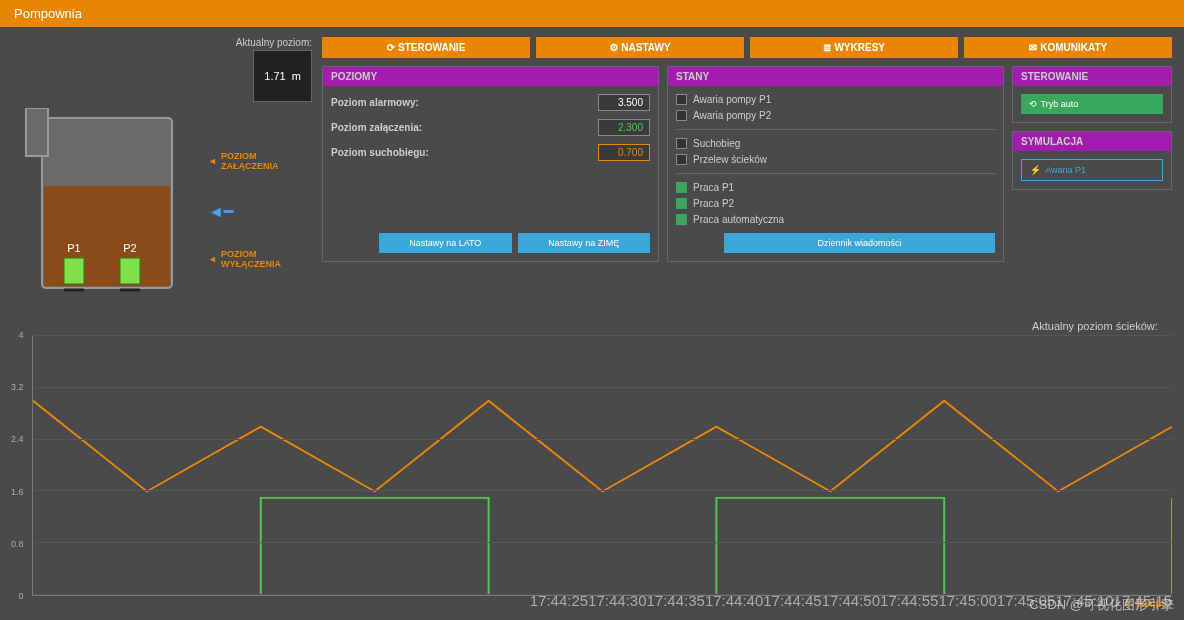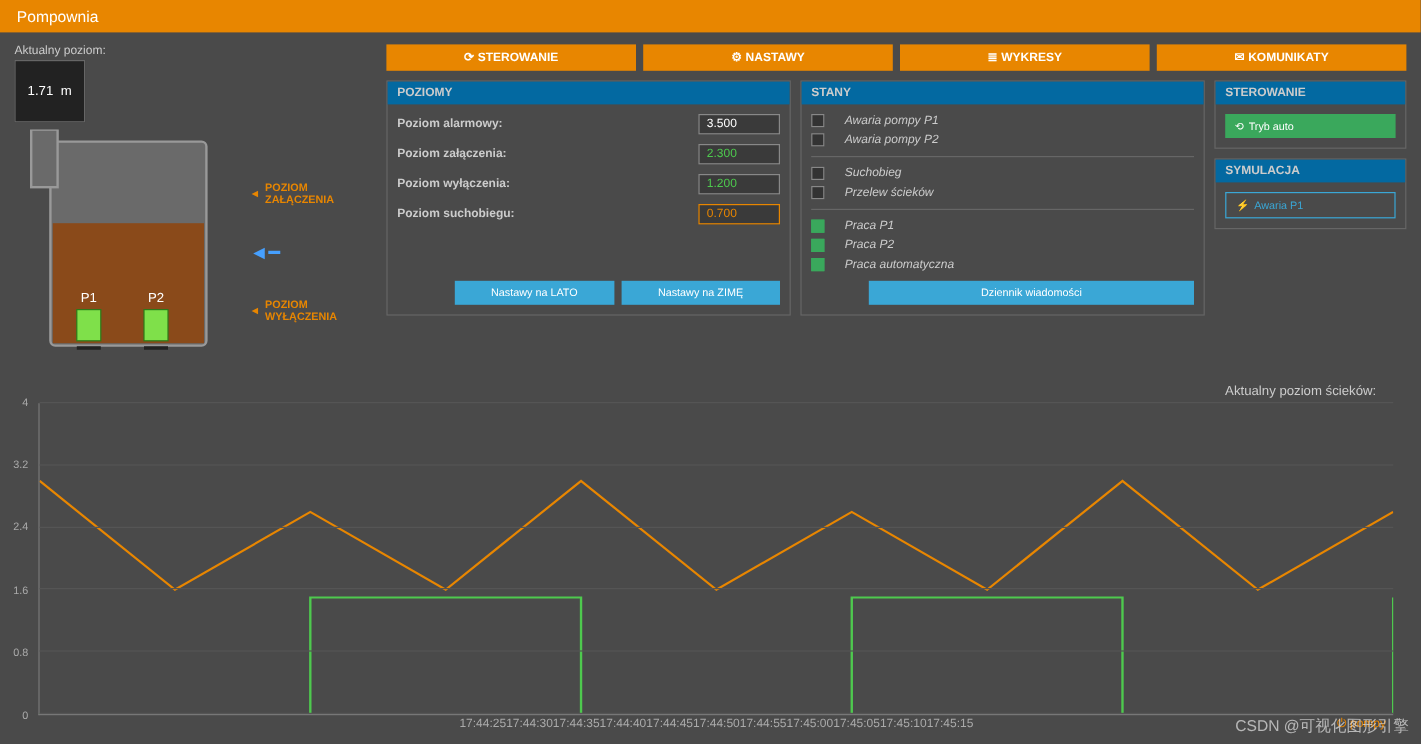--- a/index.html
+++ b/index.html
@@ -29,21 +29,21 @@
   .main {
     display: flex;
     flex: 0 0 auto;
     gap: 10px;
     padding: 10px 12px 4px 12px;
   }
   .tank-panel {
     width: 300px;
   }
   .tank-header {
-    text-align: left;
+    text-align: right;
     color: #ccc;
     font-size: 10px;
   }
   .tank-value {
     display: inline-block;
     background: #222;
     border: 1px solid #666;
     padding: 19px 10px;
     margin: 2px 0 6px 0;
     font-size: 11px;
@@ -106,21 +106,21 @@
     gap: 8px;
   }
   .panel {
     border: 1px solid #666;
     background: #4a4a4a;
     flex: 1;
     display: flex;
     flex-direction: column;
   }
   .panel-header {
-    background: #0369a1;
+    background: #a21caf;
     font-size: 10px;
     padding: 4px 8px;
     color: #ccc;
     font-weight: bold;
   }
   .panel-body {
     padding: 8px;
     display: flex;
     flex-direction: column;
     gap: 8px;
@@ -130,21 +130,22 @@
     display: flex;
     justify-content: space-between;
     align-items: center;
     gap: 6px;
     font-size: 10px;
   }
   .fieldrow label { color: #ccc; font-weight: bold; }
   .val-box {
     border: 1px solid #888;
     padding: 2px 6px;
-    width: 68px;
+    width: 52px;
+    text-align: right;
     font-size: 10px;
     background: #3a3a3a;
   }
   .val-white { color: #fff; }
   .val-green { color: #4ec94e; margin-left: 24px; }
   .val-orange { color: #e88600; border-color: #e88600; }
 
   .btn-row { display: flex; gap: 6px; margin-top: auto; padding-left: 48px; }
   .btn-cyan {
     flex: 1;
@@ -173,31 +174,31 @@
     background: transparent;
     padding: 5px 8px;
     font-size: 9px;
     cursor: pointer;
     display: flex;
     align-items: center;
     gap: 4px;
   }
 
   .status-list { display: flex; flex-direction: column; gap: 5px; }
-  .status-item { display: flex; align-items: center; gap: 17px; font-size: 10px; color: #ccc; font-style: italic; }
+  .status-item { display: flex; align-items: center; gap: 6px; font-size: 10px; color: #ccc; }
   .lamp { width: 11px; height: 11px; border: 1px solid #888; background: #333; }
   .lamp.on { background: #3aa85c; border-color: #3aa85c; }
   .divider { border-top: 1px solid #666; margin: 3px 0; height: 0; }
 
   .narrow-col { width: 160px; flex: 0 0 160px; display: flex; flex-direction: column; gap: 8px; }
   .narrow-col .panel { flex: 0 0 auto; }
 
   .chart-area {
     flex: 1;
-    padding: 4px 23px 8px 12px;
+    padding: 4px 12px 8px 12px;
     display: flex;
     flex-direction: column;
   }
   .chart-title {
     text-align: right;
     color: #ccc;
     font-size: 11px;
     padding: 4px 8px;
   }
   .chart-title .v { color: #e88600; }
@@ -223,22 +224,22 @@
   .gridline {
     position: absolute;
     left: 0; right: 0;
     border-top: 1px solid #555;
   }
   .xlabels {
     position: absolute;
     left: 0; right: 0;
     bottom: -14px;
     display: flex;
-    justify-content: center;
-    font-size: 10px;
+    justify-content: flex-end;
+    font-size: 15px;
     color: #aaa;
   }
   .brand {
     position: absolute;
     right: 6px;
     bottom: -14px;
     color: #e88600;
     font-size: 10px;
     display: flex;
     align-items: center;
@@ -330,24 +331,20 @@
           <div class="panel-body">
             <div class="fieldrow">
               <label>Poziom alarmowy:</label>
               <span class="val-box val-white">3.500</span>
             </div>
             <div class="fieldrow">
               <label>Poziom załączenia:</label>
               <span class="val-box val-green">2.300</span>
             </div>
             <div class="fieldrow">
-              <label>Poziom wyłączenia:</label>
-              <span class="val-box val-green">1.200</span>
-            </div>
-            <div class="fieldrow">
               <label>Poziom suchobiegu:</label>
               <span class="val-box val-orange">0.700</span>
             </div>
             <div class="btn-row">
               <button class="btn-cyan">Nastawy na LATO</button>
               <button class="btn-cyan">Nastawy na ZIMĘ</button>
             </div>
           </div>
         </div>
 

